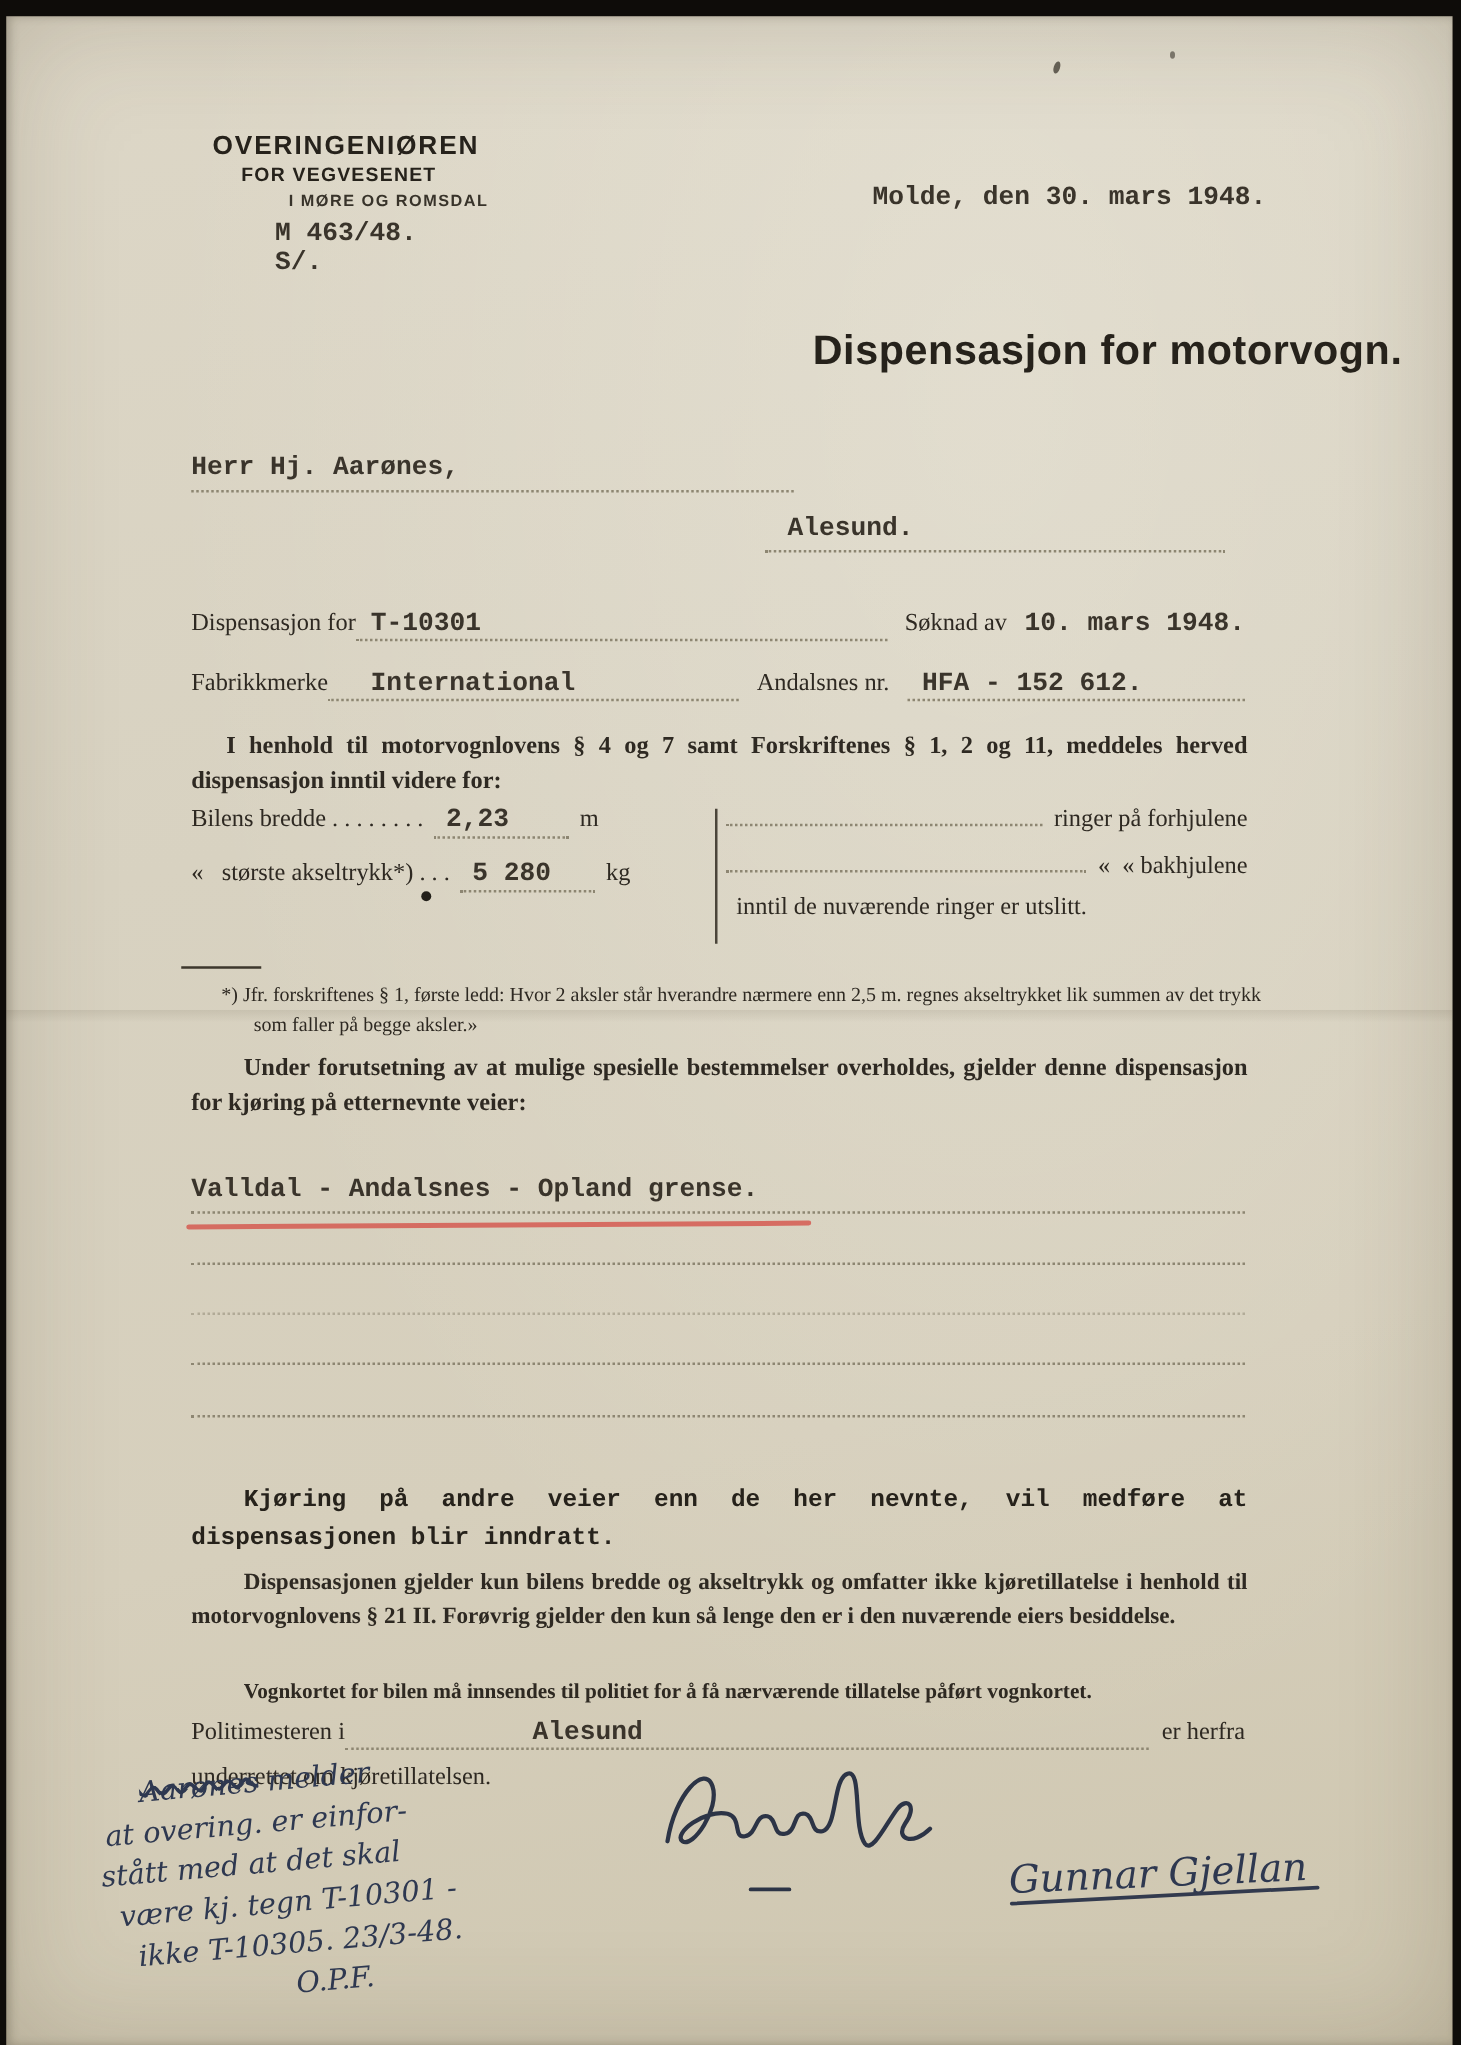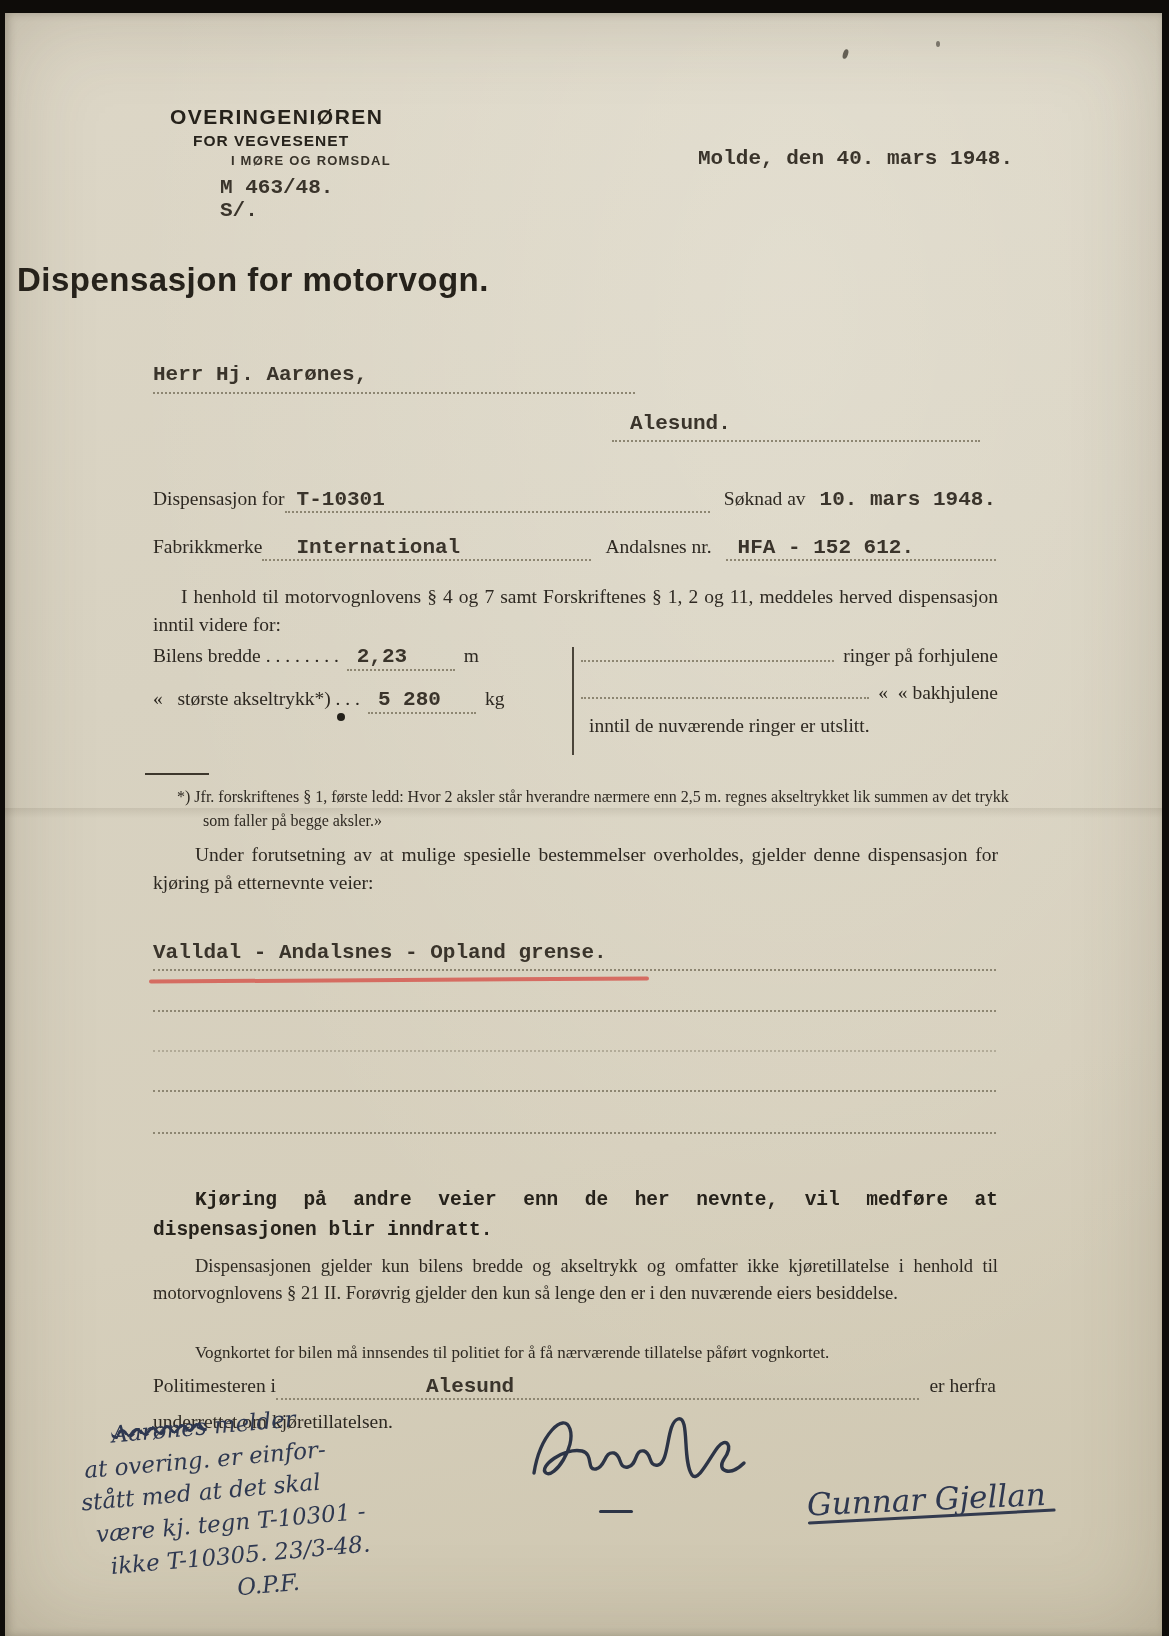--- a/index.html
+++ b/index.html
@@ -21,36 +21,36 @@
   .typed {
     font-family:"Liberation Mono","DejaVu Sans Mono", monospace;
     font-weight:700; color:#3a342b; font-size:21px; letter-spacing:0;
   }
   .sansbold { font-family:"Liberation Sans", sans-serif; font-weight:bold; color:#26221b; }
   .hand {
     font-family:"DejaVu Serif", serif; font-style:italic;
     color:#2e3850;
   }
   .abs { position:absolute; }
-  .para { text-align:justify; line-height:1.45; }
+  .para { text-align:justify; line-height:1.45;font-weight:bold; }
   .dotline { border-bottom:2px dotted #8d8672; }
   .fill { flex:1 1 auto; border-bottom:2px dotted #8d8672; min-height:1em; }
   .frow { display:flex; align-items:baseline; }
 
   
   .letterhead { left:165px; top:92px; }
   .lh1 { font-size:21px; letter-spacing:1.5px; }
   .lh2 { font-size:15.5px; letter-spacing:1px; margin-left:23px; margin-top:3px; }
   .lh3 { font-size:13px; letter-spacing:1.2px; margin-left:17px; margin-top:3px; color:#38332a;padding-left:44px; }
   .ref { margin-left:50px; margin-top:8px; }
   .ref2 { margin-left:50px; }
   .date-line { left:693px; top:134px; }
 
   .title {
-    left:0; right:0; top:248px; text-align:left;
+    left:0; right:0; top:248px; text-align:right;
     font-size:33px; letter-spacing:.5px; padding-right:40px;padding-left:12px;
   }
 
   .recipient-name { left:148px; top:350px; width:482px; padding-bottom:6px; }
   .recipient-place { left:607px; top:399px; width:368px; padding-bottom:5px; }
   .recipient-place .typed { padding-left:18px; }
 
   .field-row { width:843px; }
   .row1 { left:148px; top:475px; }
   .row2 { left:148px; top:523px; }
@@ -120,21 +120,21 @@
 <div class="page">
 
   <header class="abs letterhead sansbold">
     <div class="lh1">OVERINGENIØREN</div>
     <div class="lh2">FOR VEGVESENET</div>
     <div class="lh3">I MØRE OG ROMSDAL</div>
     <div class="ref typed">M 463/48.</div>
     <div class="ref2 typed">S/.</div>
   </header>
 
-  <div class="abs date-line typed">Molde, den 40. mars 1948.</div>
+  <div class="abs date-line typed">Molde, den 30. mars 1948.</div>
 
   <h1 class="abs title sansbold">Dispensasjon for motorvogn.</h1>
 
   <div class="abs recipient-name dotline">
     <span class="typed">Herr Hj. Aarønes,</span>
   </div>
   <div class="abs recipient-place dotline">
     <span class="typed">Alesund.</span>
   </div>
 

